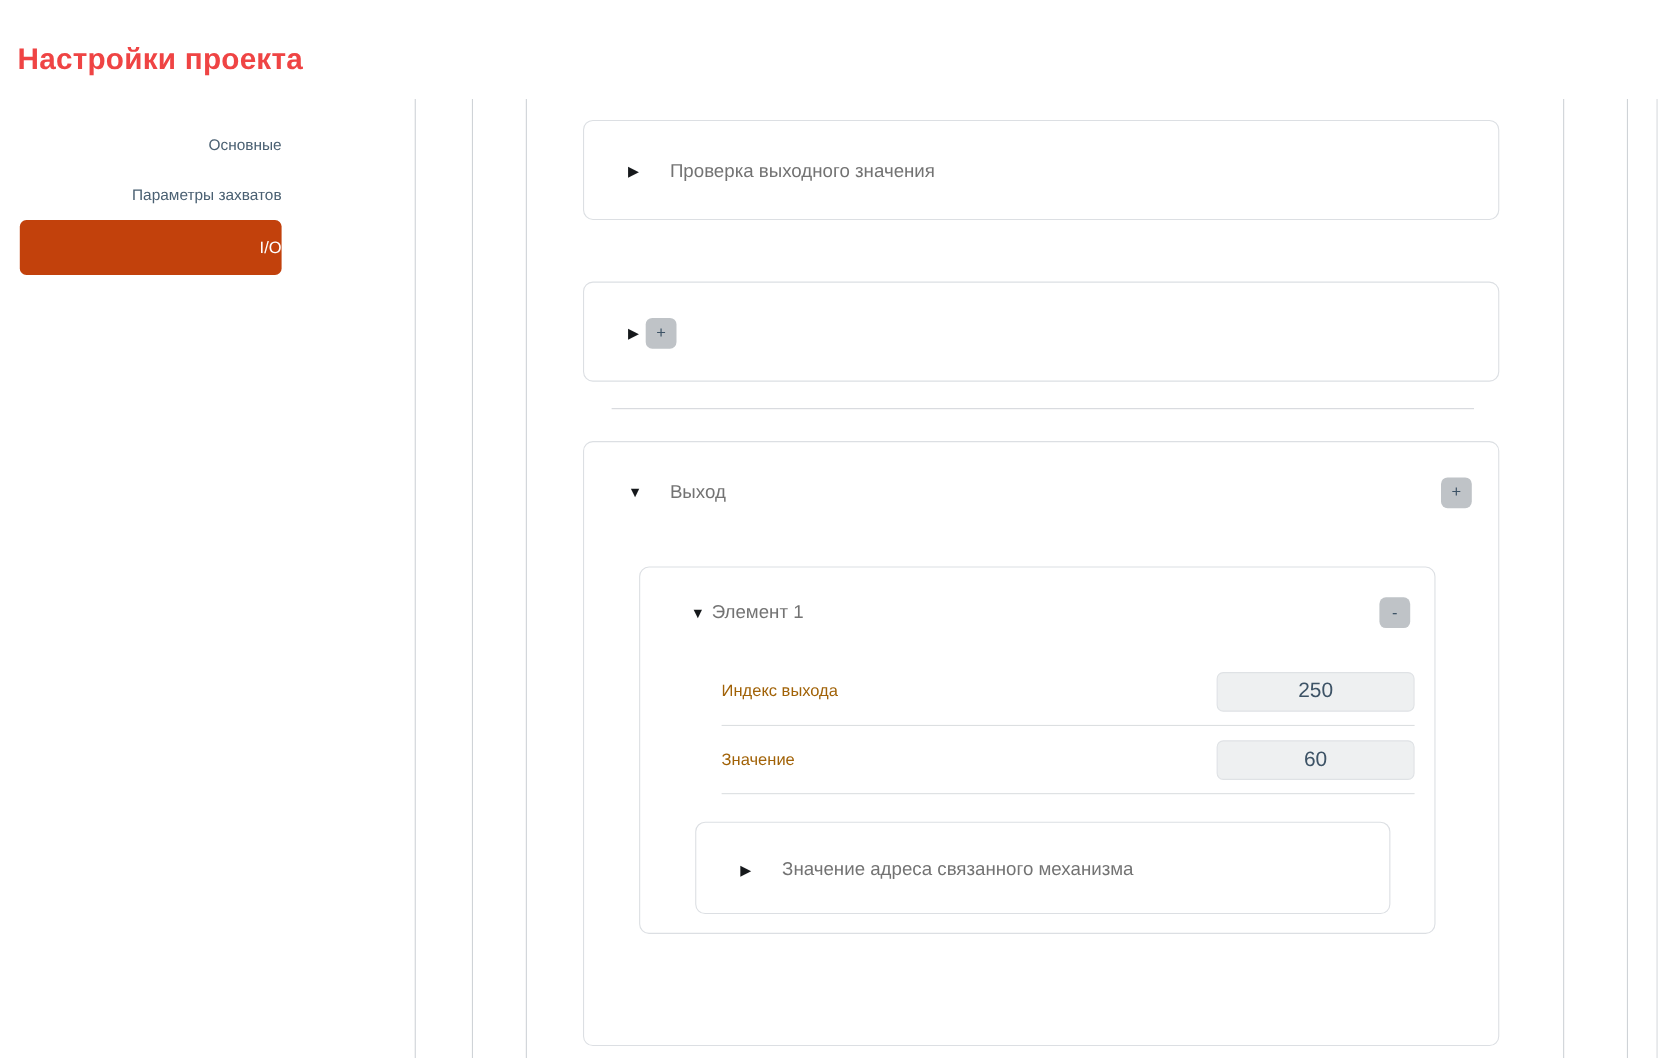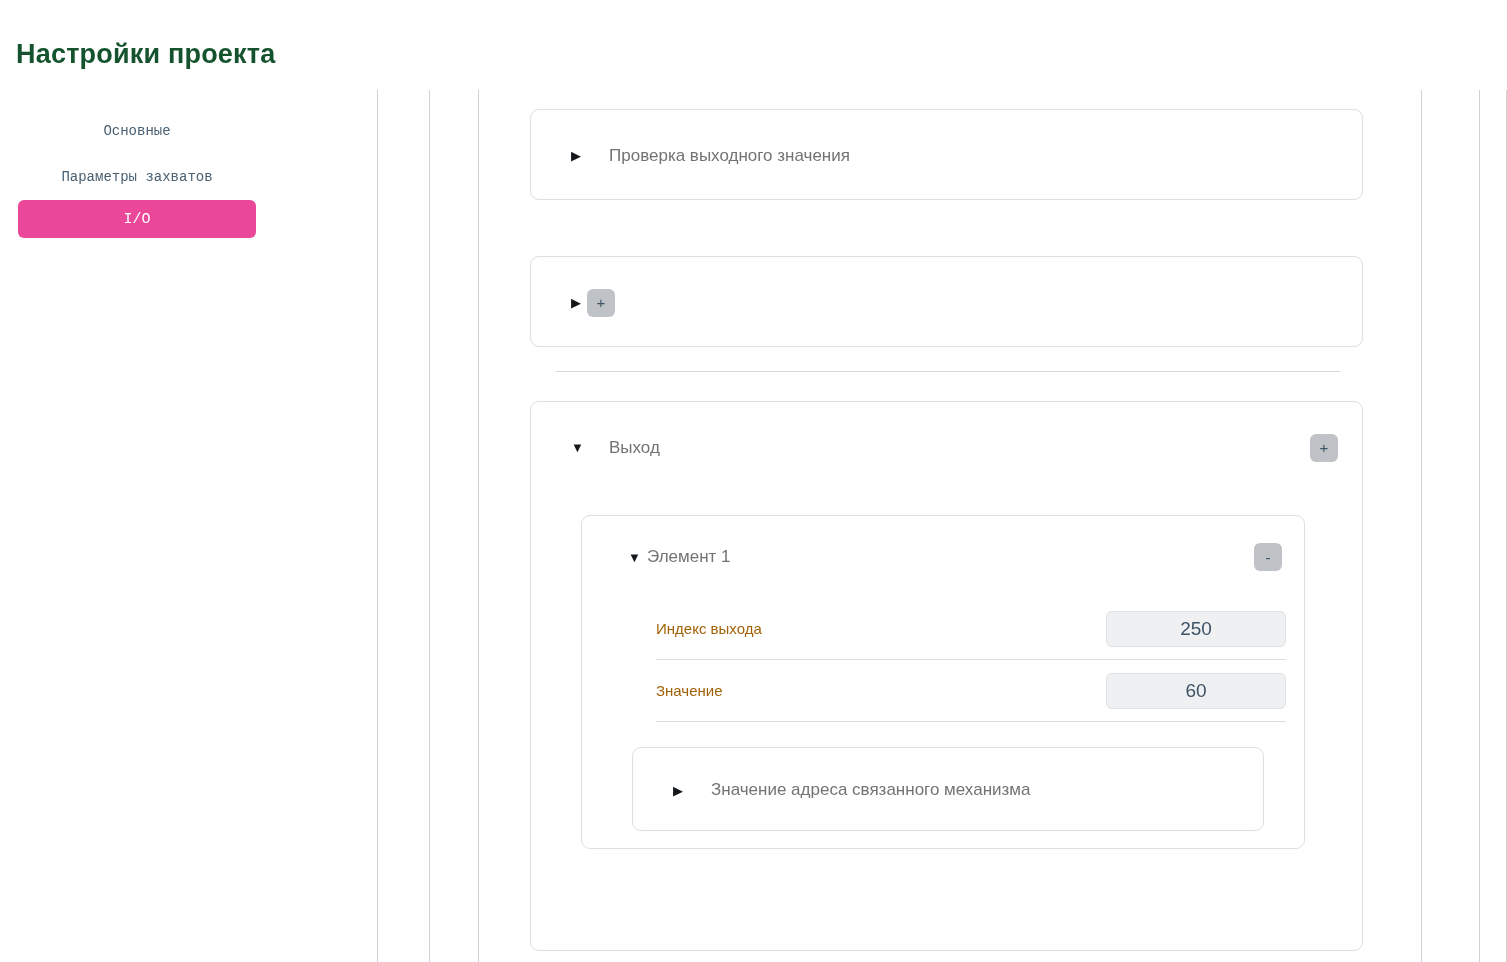--- a/index.html
+++ b/index.html
@@ -21,21 +21,21 @@
     background: #ffffff;
   }
 
   
   .page-title {
     position: absolute;
     left: 16px;
     top: 21px;
     font-size: 27px;
     font-weight: 600;
-    color: #14532d;
+    color: #ef4444;
     letter-spacing: 0.2px;
     white-space: nowrap;
   }
 
   
   .vrule {
     position: absolute;
     top: 90px;
     bottom: 0;
     width: 1px;
@@ -51,34 +51,33 @@
   
   .sidebar {
     position: absolute;
     left: 18px;
     top: 108px;
     width: 238px;
   }
   .nav-item {
     display: flex;
     align-items: center;
-    justify-content: center;
+    justify-content: flex-end;
     height: 46px;
     font-size: 14px;
     color: #4a6072;
     border-radius: 6px;
     cursor: pointer;
     user-select: none;
-    font-family: Liberation Mono, monospace;
   }
   .nav-item.active {
-    background: #ec4899;
+    background: #c2410c;
     color: #ffffff;
     font-size: 15px;
-    height: 38px;
+    height: 50px;
   }
 
   
   .content {
     position: absolute;
     left: 530px;
     top: 109px;
     width: 833px;
   }
 

